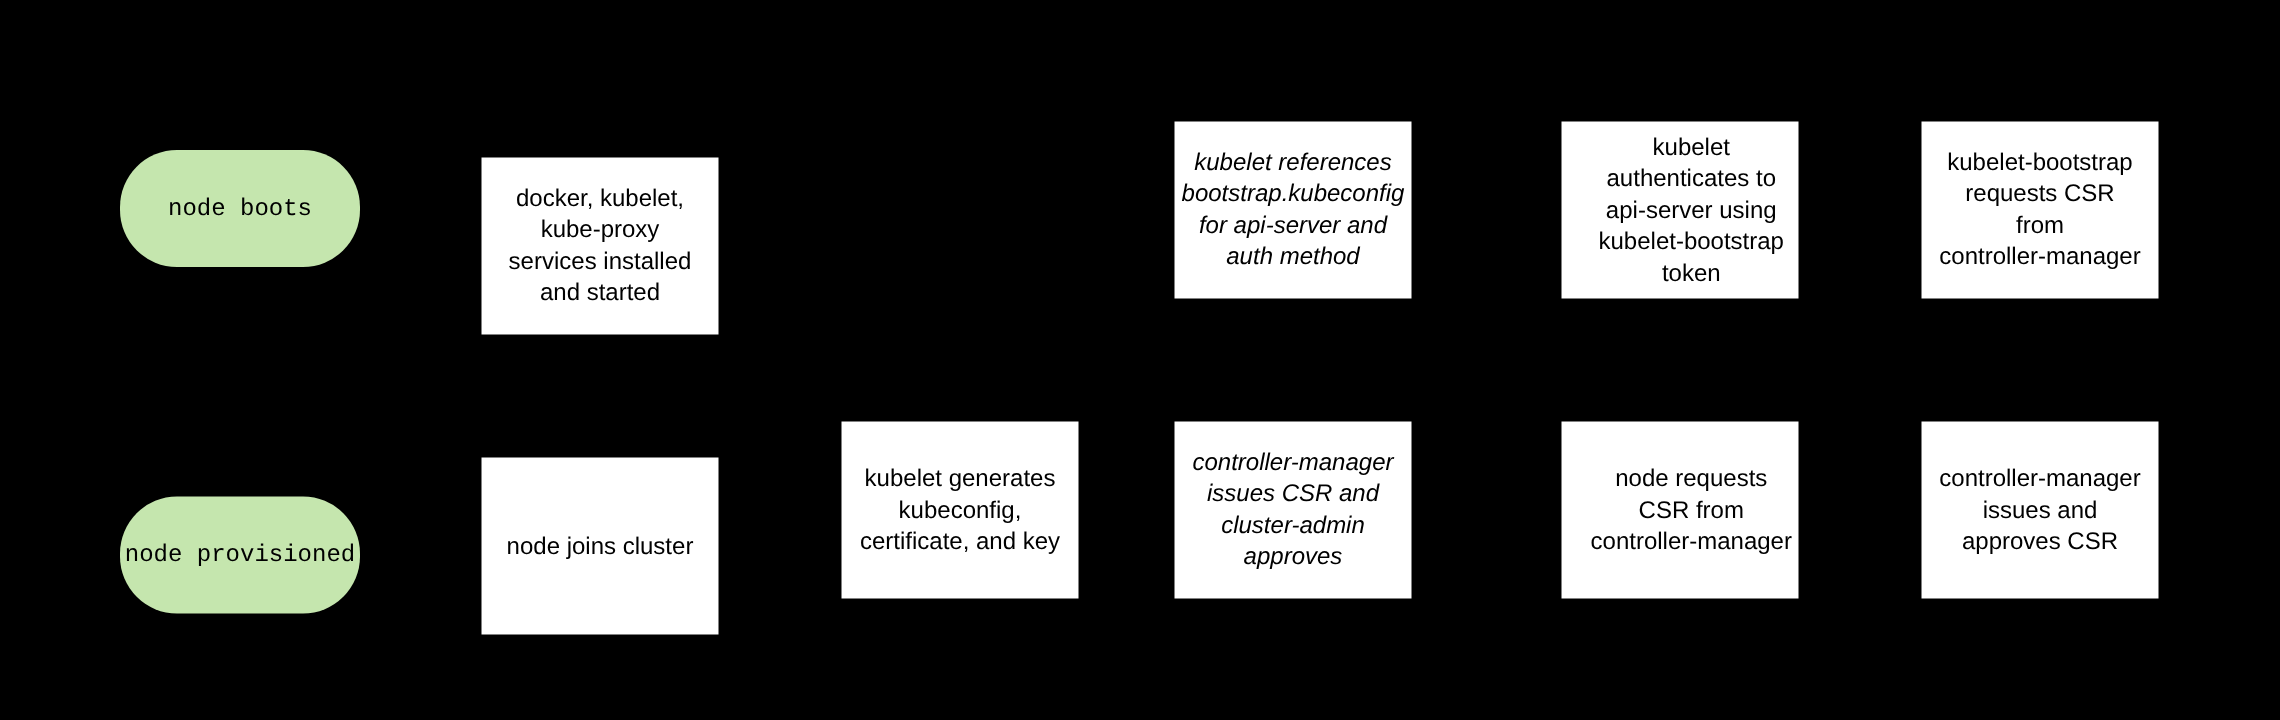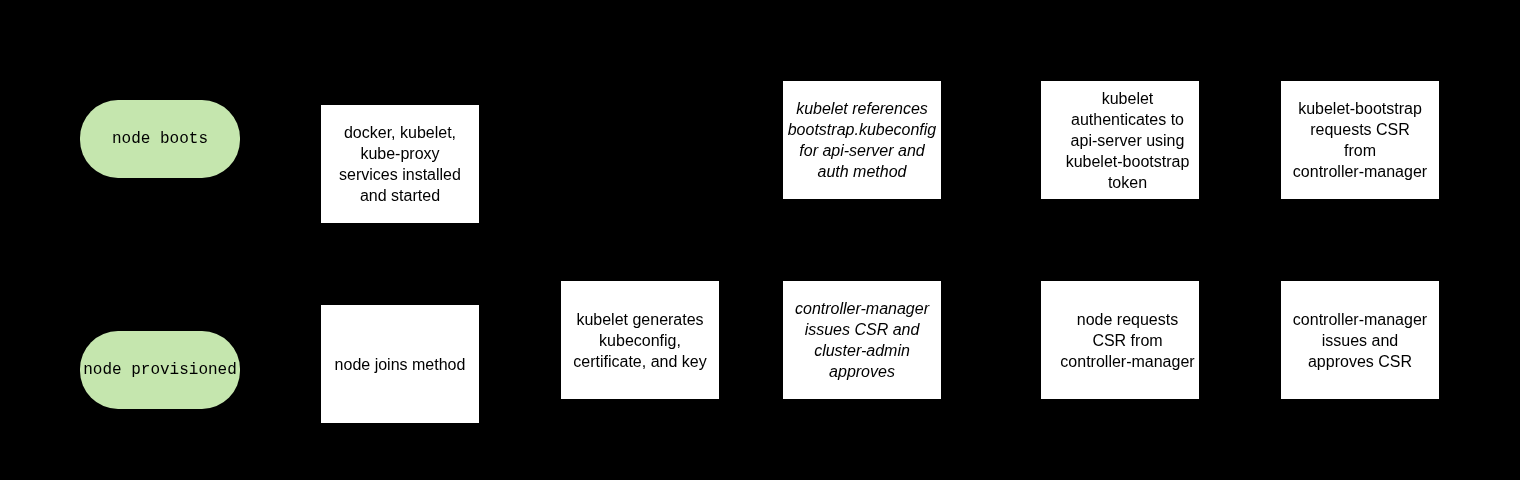--- a/index.html
+++ b/index.html
@@ -106,21 +106,21 @@
 requests CSR
 from
 controller-manager</div>
   </div>
 
   <div class="node terminator pill-r2 c1-pill">
     <div class="label">node provisioned</div>
   </div>
 
   <div class="node process r2 c2">
-    <div class="label">node joins method</div>
+    <div class="label">node joins cluster</div>
   </div>
 
   <div class="node process r2 c3">
     <div class="label">kubelet generates
 kubeconfig,
 certificate, and key</div>
   </div>
 
   <div class="node process r2 c4">
     <div class="label">controller-manager

